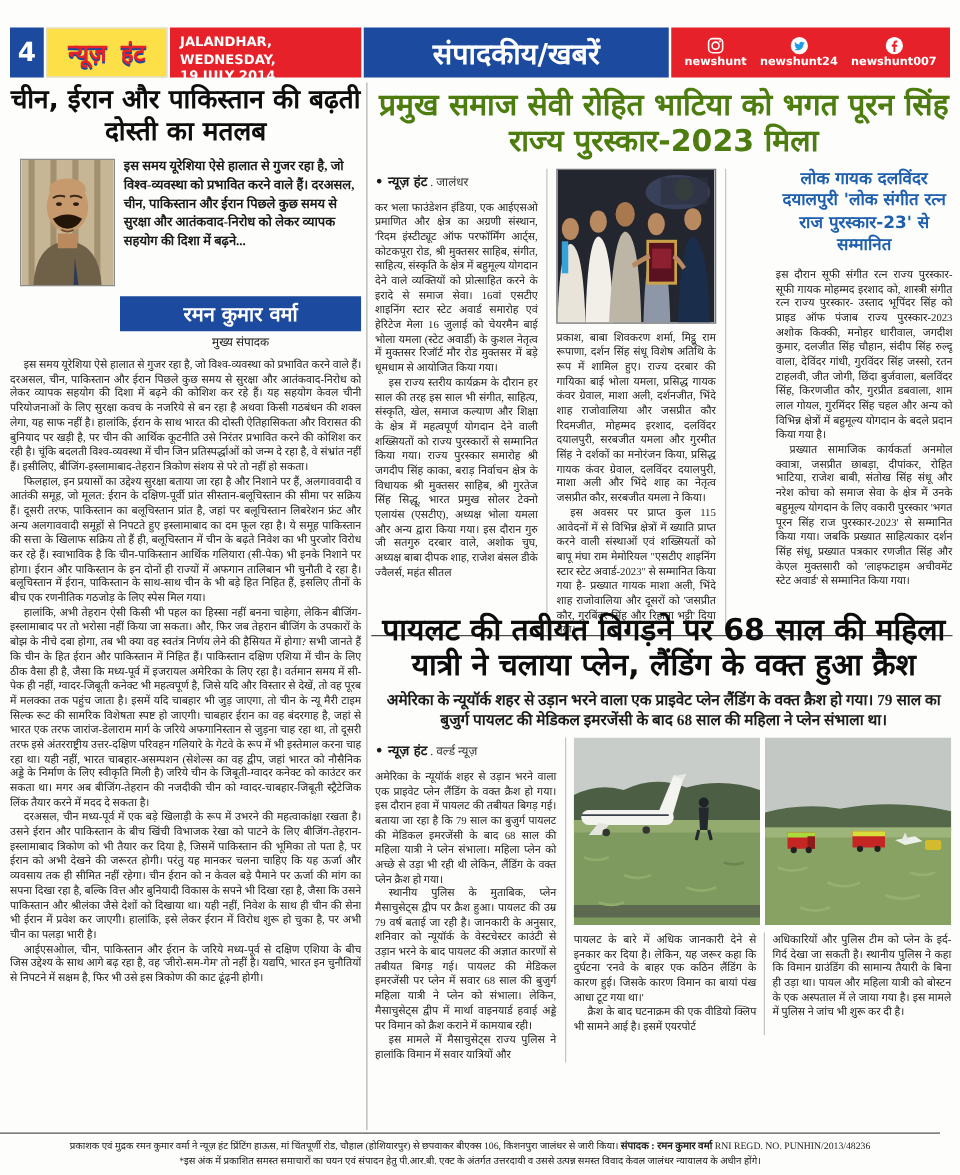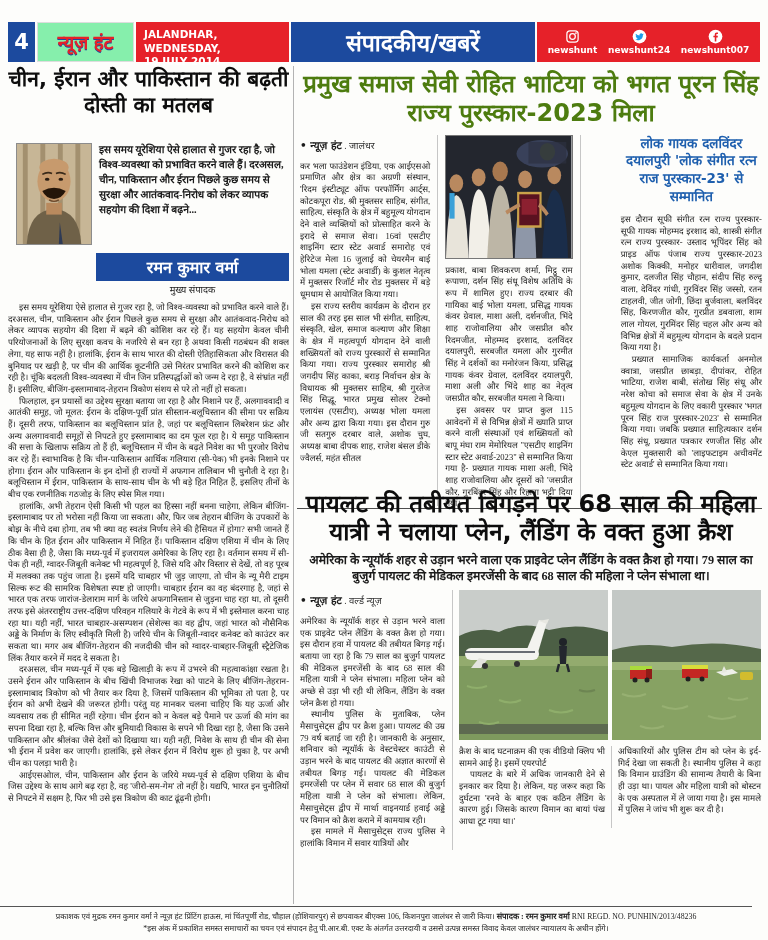--- a/index.html
+++ b/index.html
@@ -6,35 +6,35 @@
   html,body { background:#e8e8e8; }
   .page {
     position: relative; width: 768px; height: 940px;
     background: #fdfdfb; margin: 0 auto; overflow: hidden;
     font-family: "Liberation Serif", "DejaVu Serif", serif; color:#1b1b1b;
   }
   
   .header { position:absolute; left:8px; top:22px; width:752px; height:40px; display:flex; }
   .h-pageno { width:27px; background:#1c4a9e; color:#fff; font-family:"DejaVu Sans",sans-serif;
     font-weight:bold; font-size:21px; display:flex; align-items:center; justify-content:center; margin-right:2px; }
-  .h-logo { width:97px; background:#86efac; border:1px solid #ddd; color:#e62129;
-    font-family:Liberation Sans, sans-serif; font-weight:bold; font-size:19px;
+  .h-logo { width:97px; background:#fde047; border:1px solid #ddd; color:#e62129;
+    font-family:Liberation Mono, monospace; font-weight:bold; font-size:19px;
     display:flex; align-items:center; justify-content:center; margin-right:2px; text-shadow:0 1px 0 #1c4a9e; }
   .h-date { width:153px; background:#e62129; color:#fff; font-family:"DejaVu Sans",sans-serif;
     font-weight:bold; font-size:10.5px; line-height:1.3; padding:6px 0 0 8px; margin-right:2px; }
   .h-section { width:244px; background:#1c4a9e; color:#fff; font-family:"DejaVu Sans",sans-serif;
     font-weight:bold; font-size:23px; display:flex; align-items:center; justify-content:center; margin-right:2px; }
   .h-social { flex:1; background:#e62129; color:#fff; display:flex; align-items:center; justify-content:space-evenly; }
   .soc { text-align:center; font-family:"DejaVu Sans",sans-serif; }
   .soc svg { display:block; margin:0 auto 1px; }
   .soc-handle { font-size:9px; font-weight:bold; }
   
   .editorial { position:absolute; left:8px; top:66px; width:281px; height:838px; overflow:hidden; }
   .ed-head { font-family:"DejaVu Sans",sans-serif; font-weight:bold; font-size:21px; line-height:1.24;
-    text-align:center; margin-bottom:23px; color:#0e0e0e; }
+    text-align:center; margin-bottom:7px; color:#0e0e0e; }
   .ed-media { overflow:hidden; }
   .ed-photo { float:left; width:76px; height:102px; margin:2px 7px 3px 8px; border:1px solid #8c8c8c; }
   .ed-photo svg { display:block; width:100%; height:100%; }
   .ed-intro { font-size:10.4px; line-height:1.43; font-weight:bold; text-align:left; padding-top:2px; }
   .ed-authorbar { margin:5px 0 0 88px; background:#1c4a9e; color:#fff; text-align:center;
     font-family:"DejaVu Sans",sans-serif; font-weight:bold; font-size:16px; padding:3px 4px; }
   .ed-authortitle { margin-left:88px; text-align:center; font-size:9.5px; padding:2px 0 6px; }
   .ed-body p { font-size:8.6px; line-height:1.35; text-align:justify; text-indent:11px; color:#1c1c1c; }
   
   .vrule-main { position:absolute; left:293px; top:66px; height:838px; width:1px; background:#b3b3b3; }
@@ -252,22 +252,22 @@
             <circle cx="76" cy="89" r="2.5" fill="#222"></circle>
               <circle cx="90" cy="89" r="2.5" fill="#222"></circle>
             <path d="M104 82 l16 -3 l6 4 l-14 3 z" fill="#eef0ea"></path>
             <path d="M112 76 l3 6 l-6 1 z" fill="#e6e8e0"></path>
             <rect x="128" y="82" width="13" height="8" rx="2" fill="#d2bc2e"></rect>
             <path d="M10 104 q12 5 24 0 M50 116 q14 6 26 0 M96 126 q14 6 28 0 M28 136 q12 5 24 0 M116 108 q10 4 20 0" stroke="#97b072" stroke-width="2" fill="none"></path>
           </svg>
         </div>
         <div class="pl-textrow">
           <div class="pl-c2 bodytext">
+            <p>पायलट के बारे में अधिक जानकारी देने से इनकार कर दिया है। लेकिन, यह जरूर कहा कि दुर्घटना 'रनवे के बाहर एक कठिन लैंडिंग के कारण हुई। जिसके कारण विमान का बायां पंख आधा टूट गया था।'</p>
             <p>क्रैश के बाद घटनाक्रम की एक वीडियो क्लिप भी सामने आई है। इसमें एयरपोर्ट</p>
-            <p>पायलट के बारे में अधिक जानकारी देने से इनकार कर दिया है। लेकिन, यह जरूर कहा कि दुर्घटना 'रनवे के बाहर एक कठिन लैंडिंग के कारण हुई। जिसके कारण विमान का बायां पंख आधा टूट गया था।'</p>
           </div>
           <div class="pl-c3 bodytext">
             <p>अधिकारियों और पुलिस टीम को प्लेन के इर्द-गिर्द देखा जा सकती है। स्थानीय पुलिस ने कहा कि विमान ग्राउंडिंग की सामान्य तैयारी के बिना ही उड़ा था। पायल और महिला यात्री को बोस्टन के एक अस्पताल में ले जाया गया है। इस मामले में पुलिस ने जांच भी शुरू कर दी है।</p>
           </div>
         </div>
       </div>
     </div>
   </div>
 
   <div class="footer">

